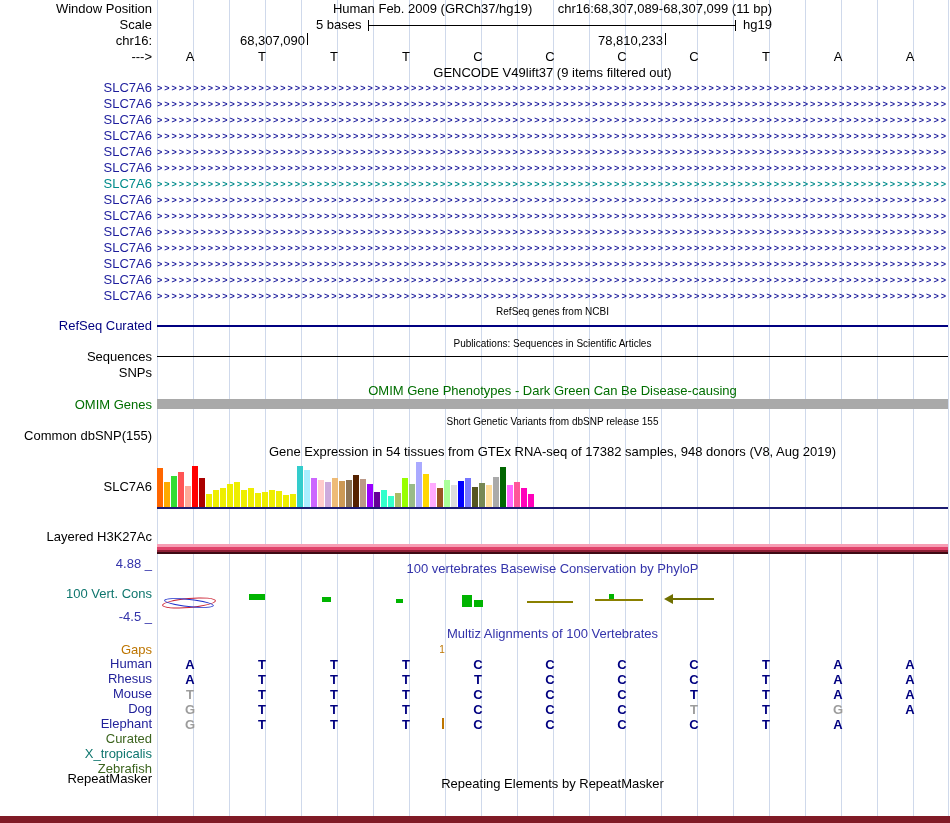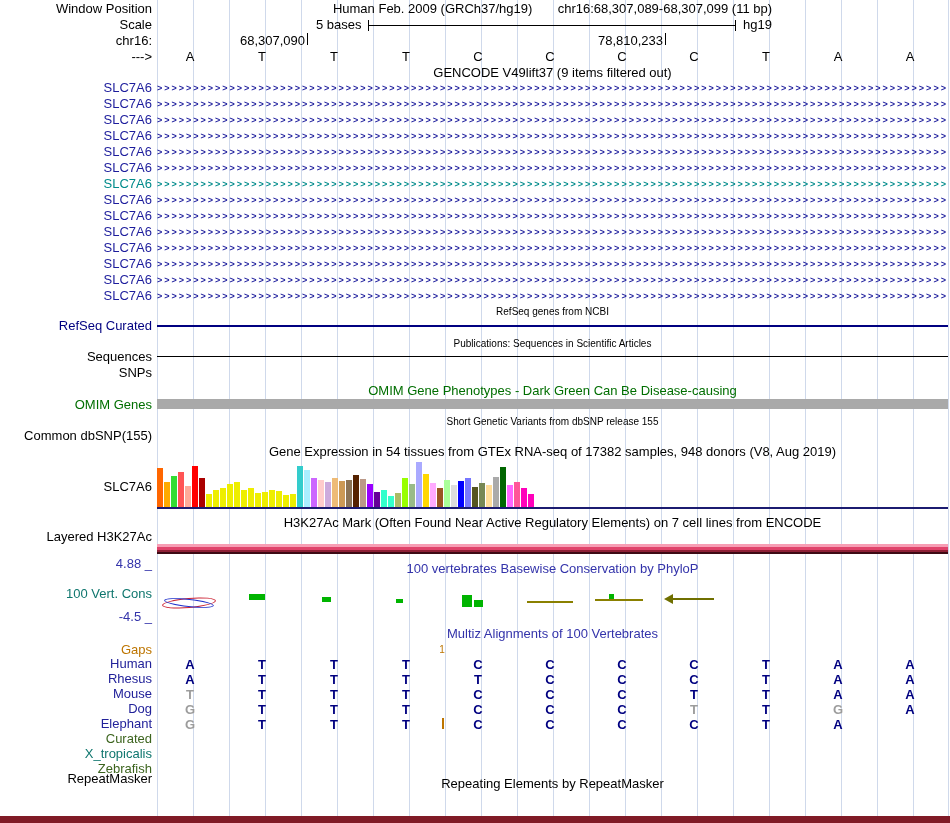--- a/index.html
+++ b/index.html
@@ -181,21 +181,20 @@
       <div style="position: absolute; left: 486px; top: 485px; width: 6px; height: 23px; background: rgb(255, 221, 153);"></div>
       <div style="position: absolute; left: 493px; top: 477px; width: 6px; height: 31px; background: rgb(170, 170, 170);"></div>
       <div style="position: absolute; left: 500px; top: 467px; width: 6px; height: 41px; background: rgb(0, 102, 0);"></div>
       <div style="position: absolute; left: 507px; top: 485px; width: 6px; height: 23px; background: rgb(255, 102, 255);"></div>
       <div style="position: absolute; left: 514px; top: 482px; width: 6px; height: 26px; background: rgb(255, 85, 153);"></div>
       <div style="position: absolute; left: 521px; top: 488px; width: 6px; height: 20px; background: rgb(255, 0, 187);"></div>
       <div style="position: absolute; left: 528px; top: 494px; width: 6px; height: 14px; background: rgb(255, 0, 187);"></div>
     </div>
   <div class="hline" style="top: 507px; height: 2px; background: rgb(27, 27, 112);"></div>
 
-  <div class="title" style="top:516px">H3K27Ac Mark (Often Found Near Active Regulatory Elements) on 7 cell lines from ENCODE</div>
   <div class="lbl" style="top:530px">Layered H3K27Ac</div>
   <div>
       <div style="position: absolute; left: 157px; top: 544px; width: 791px; height: 3px; background: rgb(247, 157, 180);"></div>
       <div style="position: absolute; left: 157px; top: 547px; width: 791px; height: 3px; background: rgb(224, 67, 107);"></div>
       <div style="position: absolute; left: 157px; top: 550px; width: 791px; height: 2px; background: rgb(142, 31, 53);"></div>
       <div style="position: absolute; left: 157px; top: 552px; width: 791px; height: 2px; background: rgb(61, 10, 20);"></div>
     </div>
 
   <div class="lbl" style="top: 557px; color: rgb(51, 51, 170);">4.88 _</div>
   <div class="title" style="top: 562px; color: rgb(51, 51, 170);">100 vertebrates Basewise Conservation by PhyloP</div>

